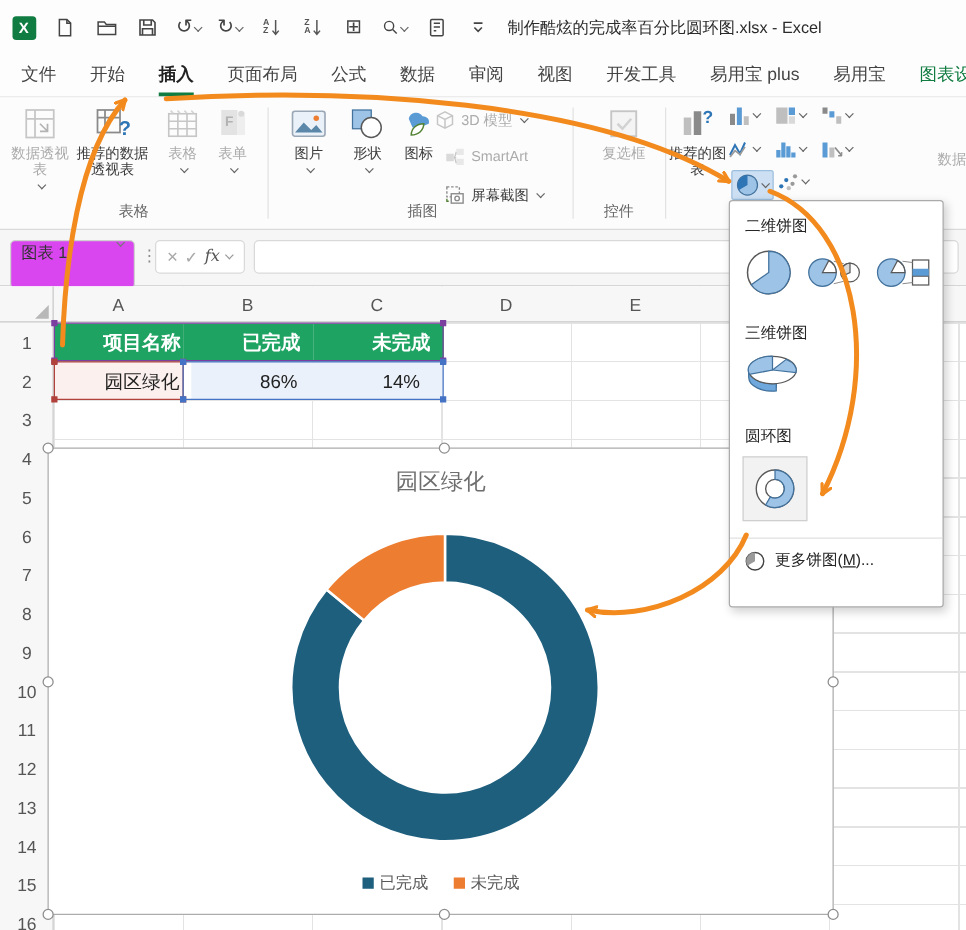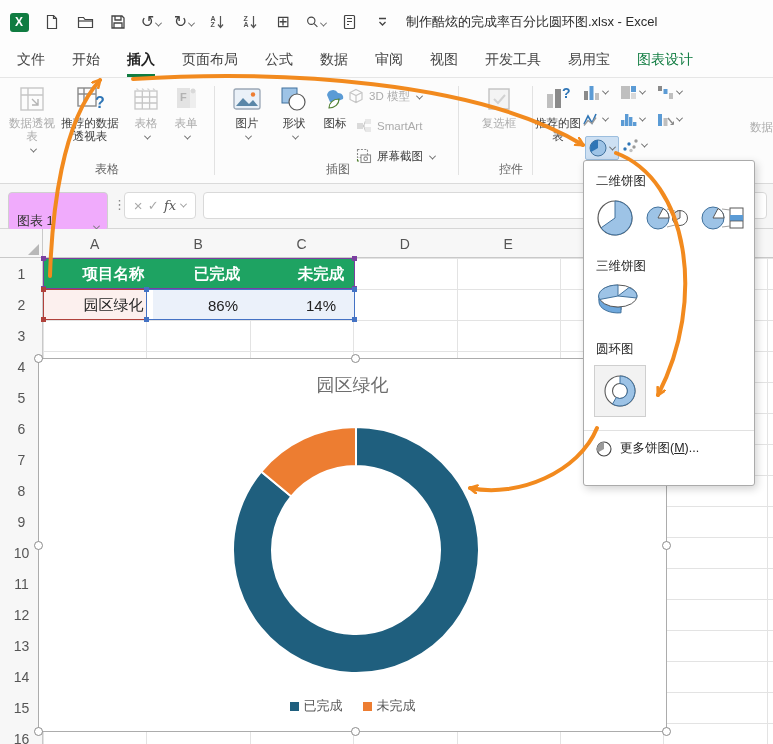--- a/index.html
+++ b/index.html
@@ -40,21 +40,21 @@
   .bigbtn.dis svg{opacity:.55;filter:grayscale(1);}
   .smallrow{position:absolute;display:flex;align-items:center;gap:5px;font-size:11.5px;color:var(--txt);white-space:nowrap;}
   .smallrow.dis{color:var(--dis);}
   .smallrow.dis svg{opacity:.55;filter:grayscale(1);}
   .minibtn{position:absolute;display:flex;align-items:center;gap:3px;color:#666;}
   .minibtn.sel{background:#CDE0F3;border:1px solid #9CBEDE;border-radius:2px;padding:2px 3px;}
   .partial{position:absolute;font-size:11.5px;color:var(--dis);}
 
   
   .fbar{position:absolute;left:0;top:184px;width:773px;height:45px;background:#F6F6F6;border-bottom:1px solid #D6D6D6;}
-  .namebox{position:absolute;left:8px;top:8px;width:100px;height:39px;background:#f0abfc;border:1px solid #D0D0D0;border-radius:4px;display:flex;align-items:flex-end;padding:0 8px;font-size:13px;color:#333;}
+  .namebox{position:absolute;left:8px;top:8px;width:100px;height:39px;background:#d946ef;border:1px solid #D0D0D0;border-radius:4px;display:flex;align-items:flex-start;padding:0 8px;font-size:13px;color:#333;}
   .namebox .chev{margin-left:auto;color:#777;}
   .vdots{position:absolute;left:113px;top:13px;color:#8a8a8a;font-size:13px;}
   .fxbox{position:absolute;left:124px;top:8px;width:72px;height:27px;background:#fff;border:1px solid #D9D9D9;border-radius:4px;display:flex;align-items:center;justify-content:space-around;padding:0 6px;color:#A9A9A9;font-size:13px;}
   .fxbox .fx{font-family:"DejaVu Serif",serif;font-style:italic;color:#555;}
   .finput{position:absolute;left:203px;top:8px;right:6px;height:27px;background:#fff;border:1px solid #D9D9D9;border-radius:4px;}
 
   
   .sheet{position:absolute;left:0;top:229px;width:773px;height:515px;background:#fff;overflow:hidden;}
   .vlines{position:absolute;left:43px;top:0;right:0;bottom:0;background:repeating-linear-gradient(to right,var(--grid) 0 1px,transparent 1px 103.4px);}
   .hlines{position:absolute;left:0;top:29px;right:0;bottom:0;background:repeating-linear-gradient(to bottom,var(--grid) 0 1px,transparent 1px 31px);}
@@ -173,20 +173,21 @@
 <div class="tabrow" id="tabrow">
       <span class="tab">文件</span>
       <span class="tab">开始</span>
       <span class="tab active">插入</span>
       <span class="tab">页面布局</span>
       <span class="tab">公式</span>
       <span class="tab">数据</span>
       <span class="tab">审阅</span>
       <span class="tab">视图</span>
       <span class="tab">开发工具</span>
+      <span class="tab">易用宝 plus</span>
       <span class="tab">易用宝</span>
       <span class="tab ctx">图表设计</span>
     </div>
 
 <div class="ribbon">
 
   <div class="bigbtn dis" style="left:6px;width:52px;">
     <span class="bicon">
           <svg width="26" height="26" viewBox="0 0 26 26" fill="none" stroke="#9a9a9a" stroke-width="1.4">
             <rect x="2" y="2" width="22" height="22"></rect>
@@ -294,21 +295,21 @@
 
   <div class="bigbtn dis" style="left:474px;width:50px;">
     <span class="bicon">
           <svg width="26" height="26" viewBox="0 0 26 26" fill="none" stroke="#9a9a9a" stroke-width="1.5">
             <rect x="3" y="3" width="20" height="20" fill="#EFEFEF"></rect>
             <path d="M8 13 l4 4 7 -8" stroke="#b0b0b0" stroke-width="2"></path>
           </svg>
         </span>
     <span>复选框</span>
   </div>
-  <div class="glabel" style="left:474px;width:74px;">控件</div>
+  <div class="glabel" style="left:458px;width:74px;">控件</div>
   <div class="sep" style="left:532px;"></div>
 
   <div class="bigbtn" style="left:535px;width:46px;">
     <span class="bicon">
           <svg width="28" height="26" viewBox="0 0 28 26" fill="none">
             <rect x="3" y="8" width="6" height="14" fill="#BFBFBF"></rect>
             <rect x="11" y="3" width="6" height="19" fill="#8a8a8a"></rect>
             <text x="18" y="12" font-size="14" fill="#2E75B6" font-weight="bold">?</text>
           </svg>
         </span>

